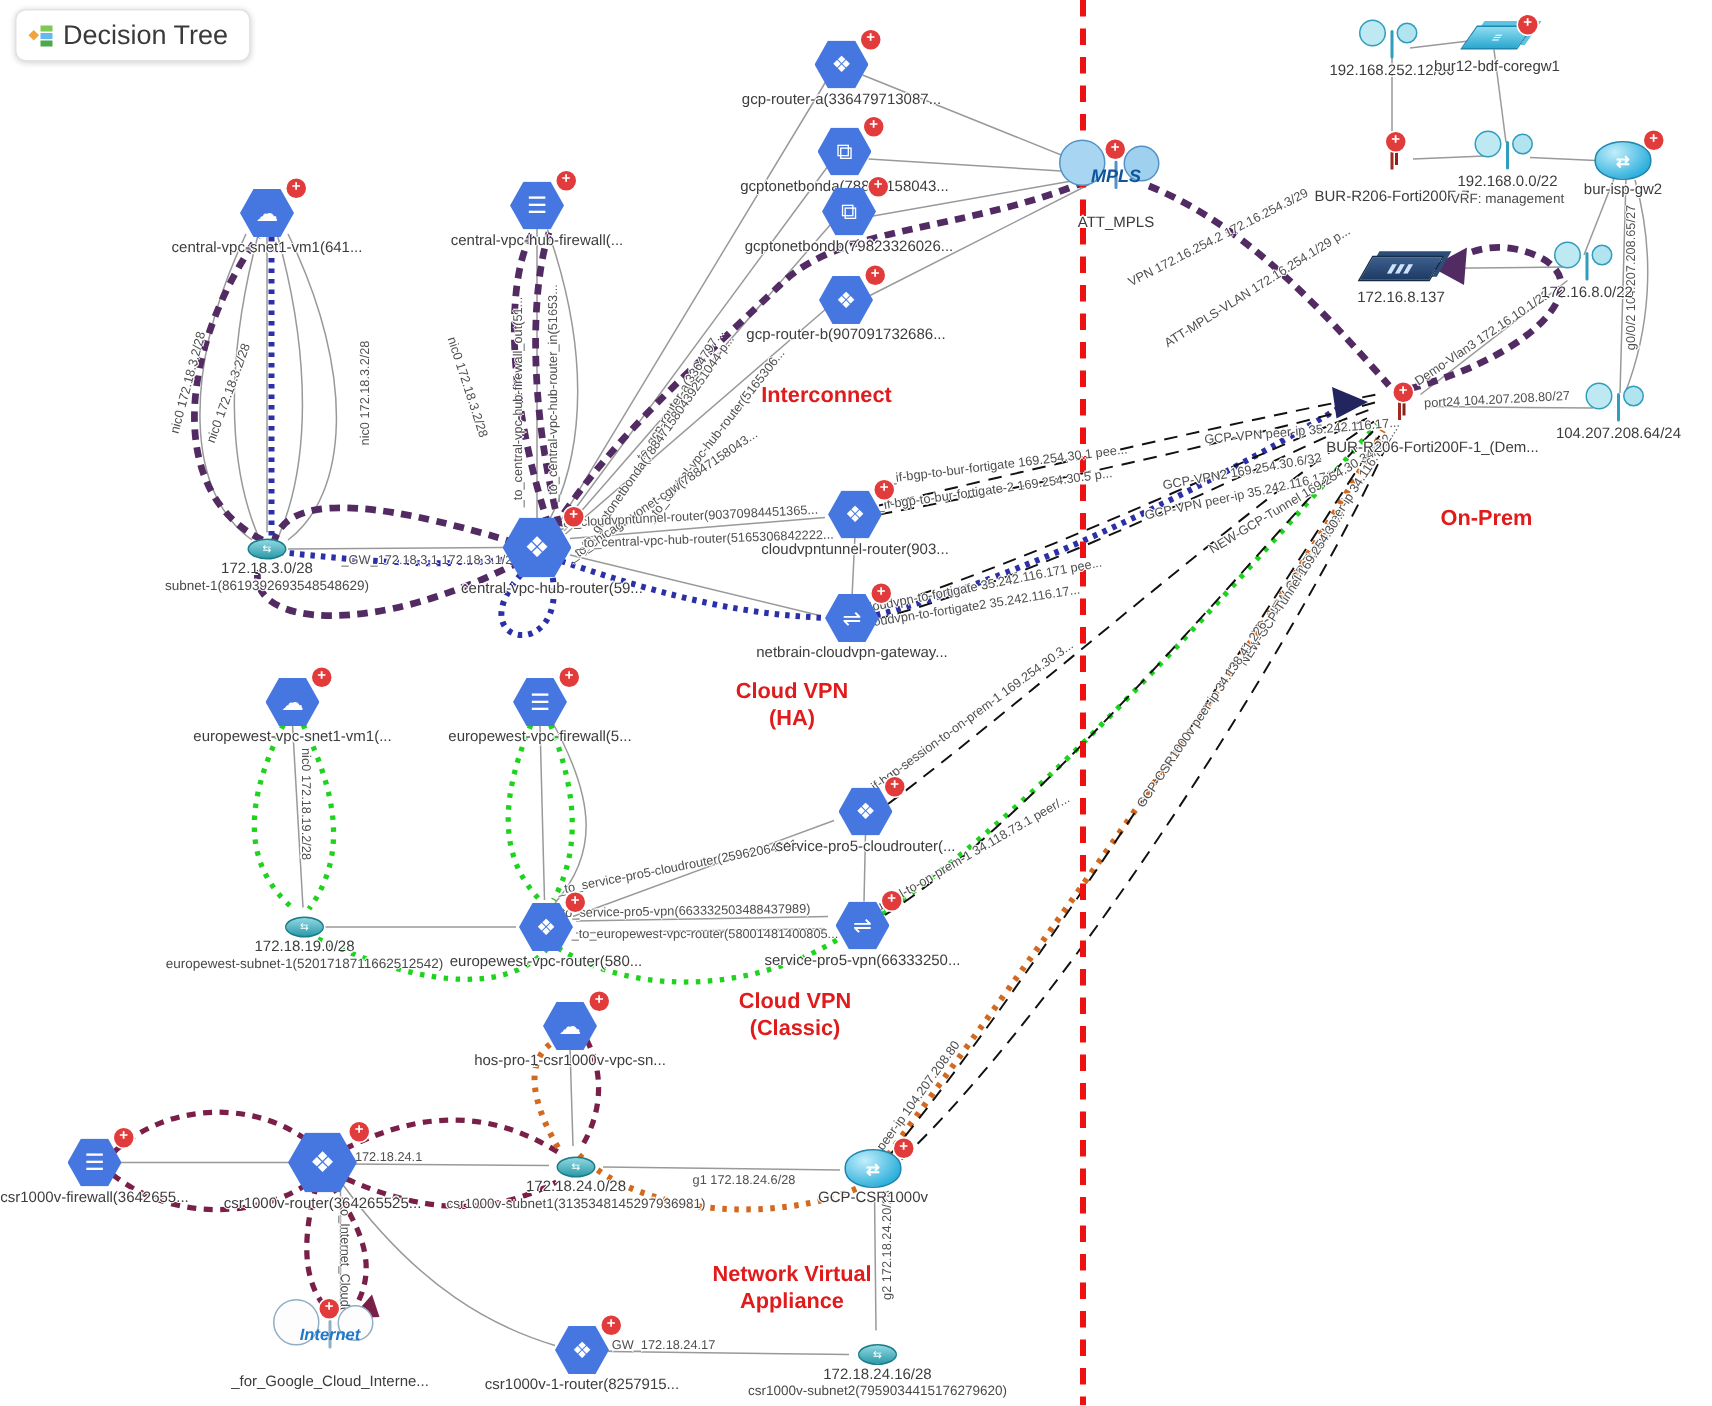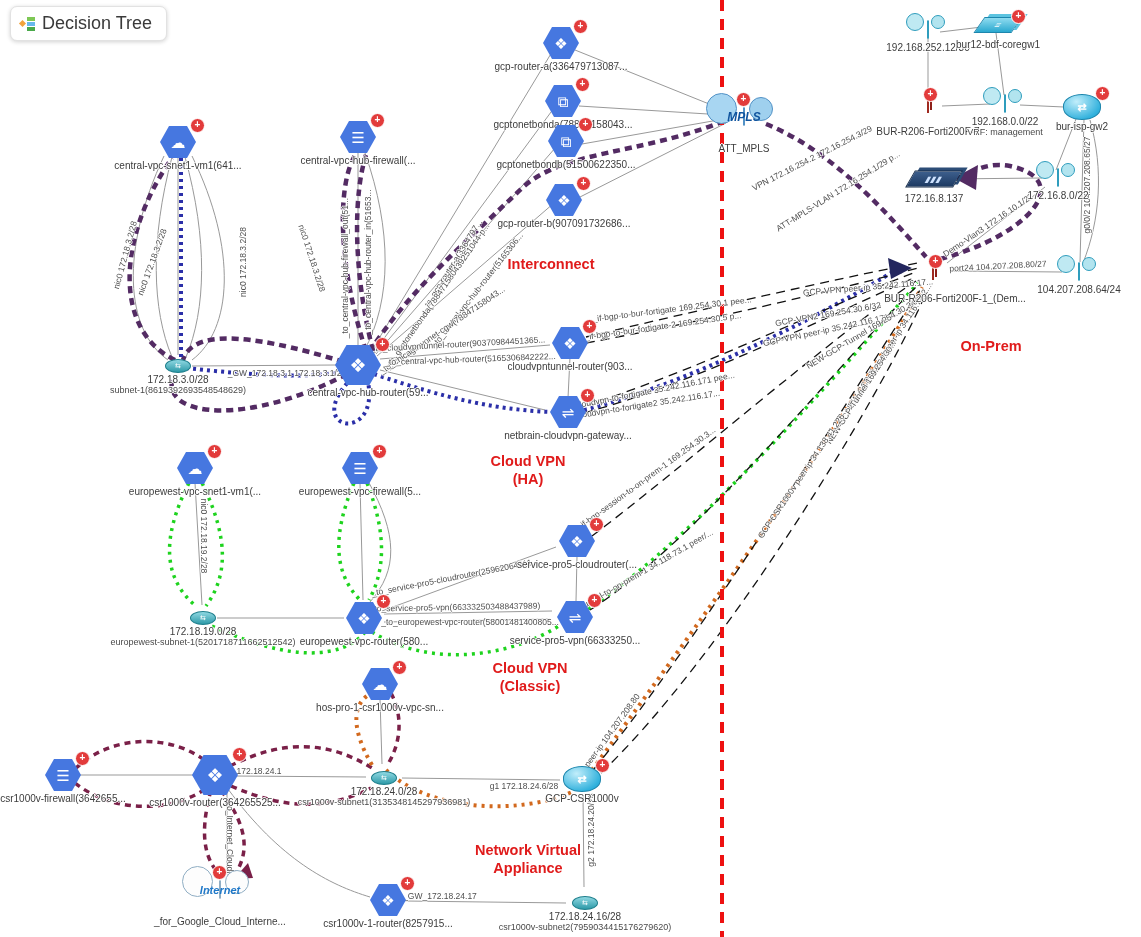--- a/index.html
+++ b/index.html
@@ -234,21 +234,21 @@
       </span>
     <span class="nlabel">gcptonetbonda(78847158043...</span>
   </div>
   <div class="node" style="left:566px;top:141px">
     <span class="icw">
         <span class="hex">
           <span class="glyph">⧉</span>
         </span>
         <b class="badge">+</b>
       </span>
-    <span class="nlabel">gcptonetbondb(51500622350...</span>
+    <span class="nlabel">gcptonetbondb(79823326026...</span>
   </div>
   <div class="node" style="left:564px;top:200px">
     <span class="icw">
         <span class="hex">
           <span class="glyph">❖</span>
         </span>
         <b class="badge">+</b>
       </span>
     <span class="nlabel">gcp-router-b(907091732686...</span>
   </div>
@@ -519,18 +519,18 @@
   <div class="elabel" style="left:998px;top:266px;--r:-3deg">port24 104.207.208.80/27</div>
   <div class="elabel" style="left:648px;top:477px;--r:-36deg">if-bgp-session-to-on-prem-1 169.254.30.3...</div>
   <div class="elabel" style="left:647px;top:569px;--r:-30deg">tunnel-to-on-prem-1 34.118.73.1 peer/...</div>
   <div class="elabel" style="left:801px;top:476px;--r:-56deg">GCP-CSR1000v peer-ip 34.138.41.226</div>
   <div class="elabel" style="left:607px;top:737px;--r:-54deg">Tu0 peer-ip 104.207.208.80</div>
   <div class="elabel" style="left:455px;top:577px;--r:-11deg">_to_service-pro5-cloudrouter(25962064011...</div>
   <div class="elabel" style="left:455px;top:607px;--r:-1deg">_to_service-pro5-vpn(663332503488437989)</div>
   <div class="elabel" style="left:470px;top:622px;--r:0deg">_to_europewest-vpc-router(58001481400805...</div>
   <div class="elabel" style="left:204px;top:536px;--r:90deg">nic0 172.18.19.2/28</div>
   <div class="elabel" style="left:247px;top:771px;--r:0deg">_GW_172.18.24.1</div>
-  <div class="elabel" style="left:524px;top:786px;--r:0deg">g1 172.18.24.6/28</div>
+  <div class="elabel" style="left:496px;top:786px;--r:0deg">g1 172.18.24.6/28</div>
   <div class="elabel" style="left:591px;top:830px;--r:-90deg">g2 172.18.24.20/28</div>
   <div class="elabel" style="left:440px;top:896px;--r:0deg">_GW_172.18.24.17</div>
   <div class="elabel" style="left:230px;top:840px;--r:90deg">_to_Internet_Cloud(...</div>
 
 </div>
 
 </body></html>

